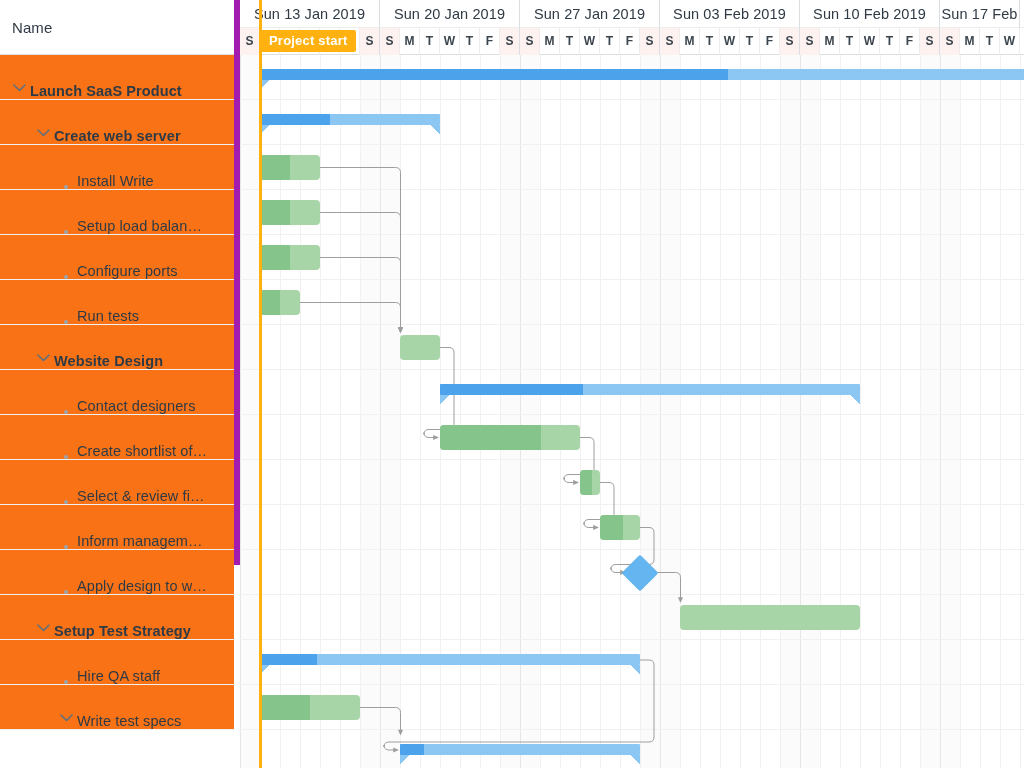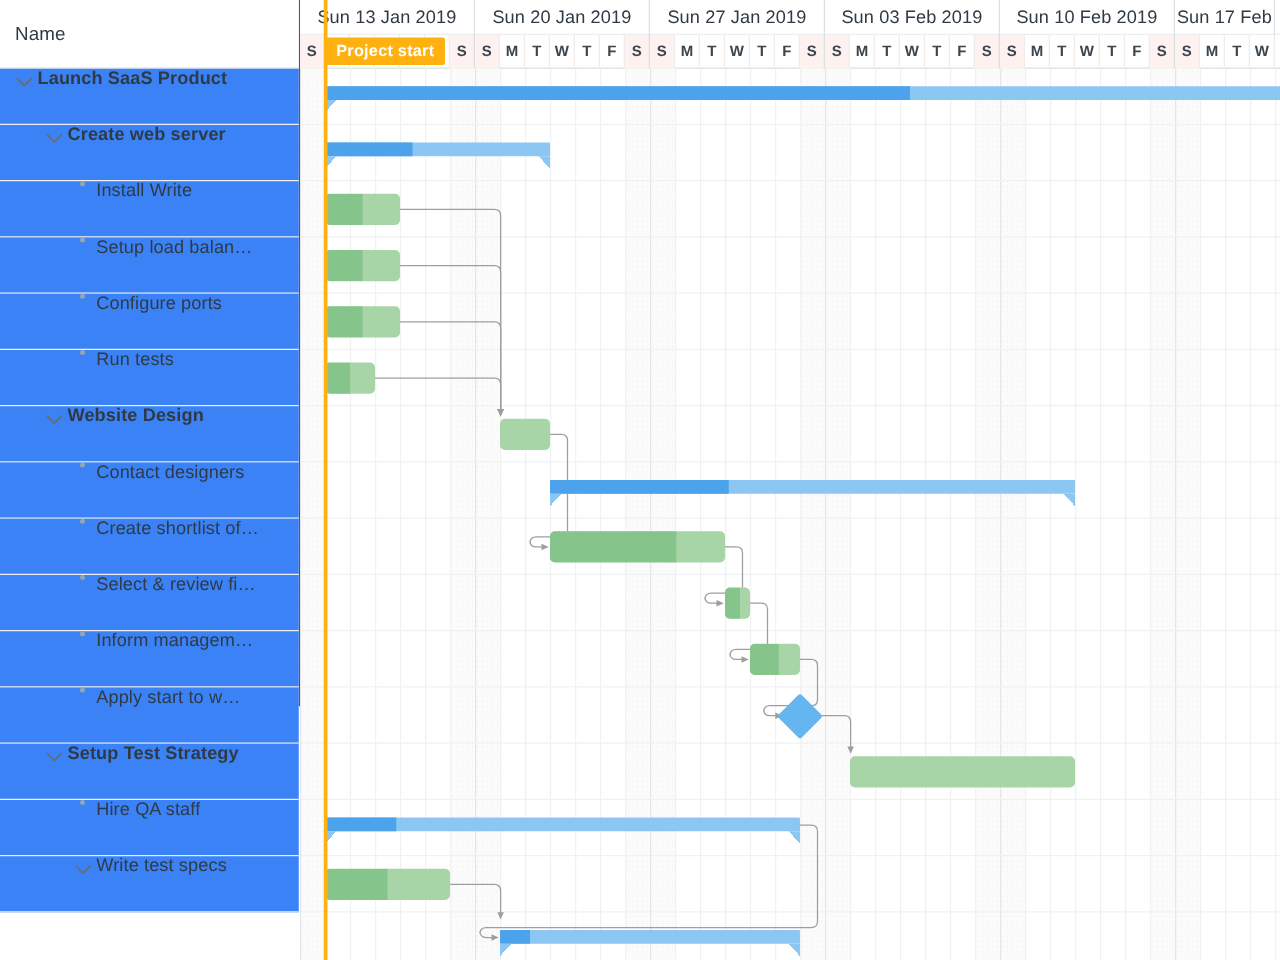--- a/index.html
+++ b/index.html
@@ -11,38 +11,38 @@
     color: #333a40;
   }
 
   #app { position: relative; width: 1024px; height: 768px; display: flex; }
 
   
   #grid-pane {
     width: 240px; height: 565px;
     position: relative;
     background: #ffffff;
-    border-right: 1px solid #a21caf;
+    border-right: 6px solid #a21caf;
     flex: 0 0 240px;
   }
   #grid-header {
     height: 55px;
     display: flex; align-items: center;
     padding-left: 12px;
     border-bottom: 1px solid #dcdfe2;
     background: #ffffff;
   }
   #grid-header .col-title {
     font-size: 15px; font-weight: 400; color: #2f3a45; letter-spacing: .1px;
   }
   .grid-row {
     height: 45px;
-    display: flex; align-items: flex-start;
+    display: flex; align-items: flex-end;
     border-bottom: 1px solid #eef0f1;
-    background: #3b82f6;
+    background: #f97316;
     white-space: nowrap;
   }
   .twisty {
     width: 22px; height: 22px; flex: 0 0 22px;
     display: flex; align-items: center; justify-content: center;
     color: #62707c;
   }
   .twisty svg { display: block; }
   .bullet {
     width: 22px; flex: 0 0 22px;
@@ -230,21 +230,21 @@
         <div class="grid-row lvl2">
           <span class="bullet">
             <i></i>
           </span>
           <span class="row-label">Inform managem…</span>
         </div>
         <div class="grid-row lvl2">
           <span class="bullet">
             <i></i>
           </span>
-          <span class="row-label">Apply start to w…</span>
+          <span class="row-label">Apply design to w…</span>
         </div>
         <div class="grid-row lvl1">
           <span class="twisty">
             <svg width="13" height="8" viewBox="0 0 13 8" fill="none">
               <path d="M1 1L6.5 6.5L12 1" stroke="currentColor" stroke-width="1.6" stroke-linecap="round" stroke-linejoin="round"></path>
             </svg>
           </span>
           <span class="row-label">Setup Test Strategy</span>
         </div>
         <div class="grid-row lvl2">

